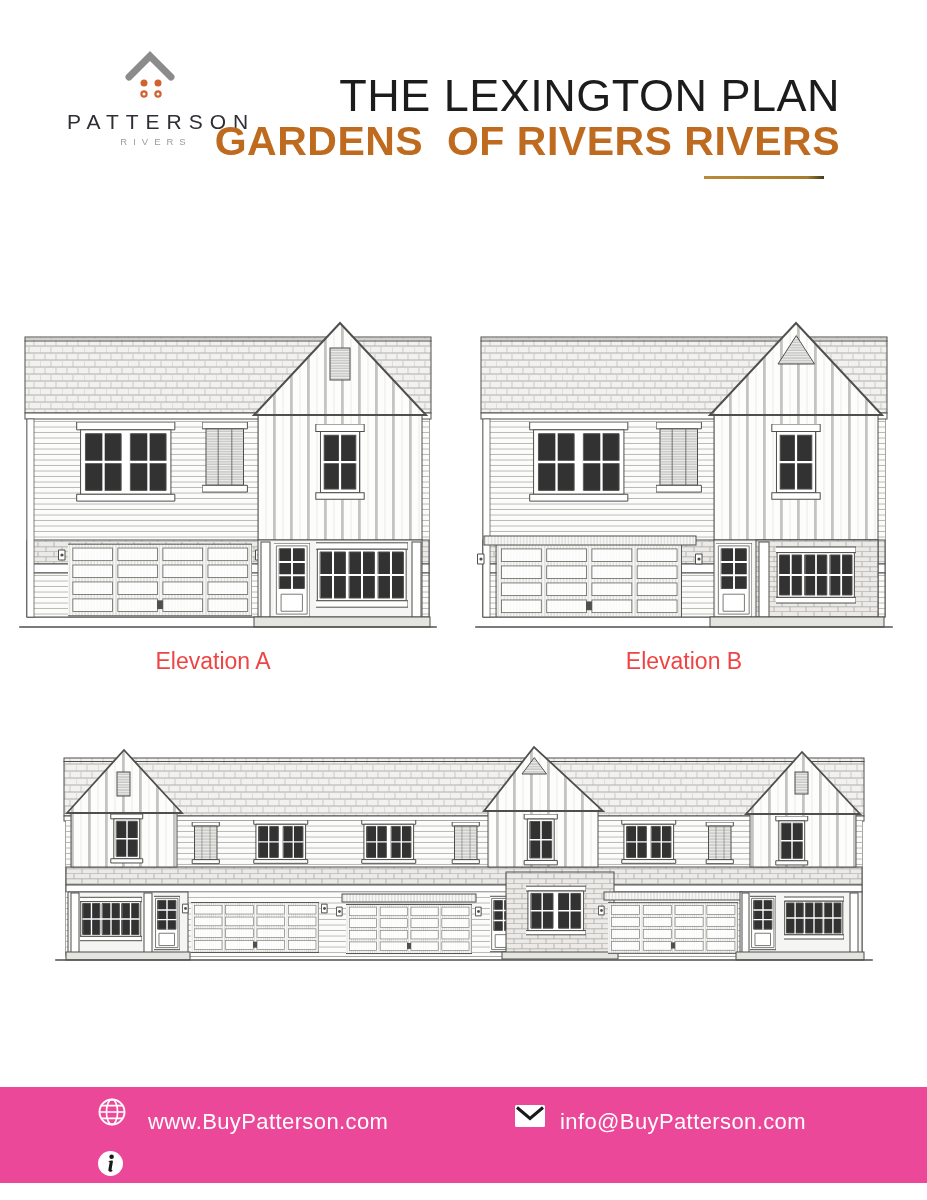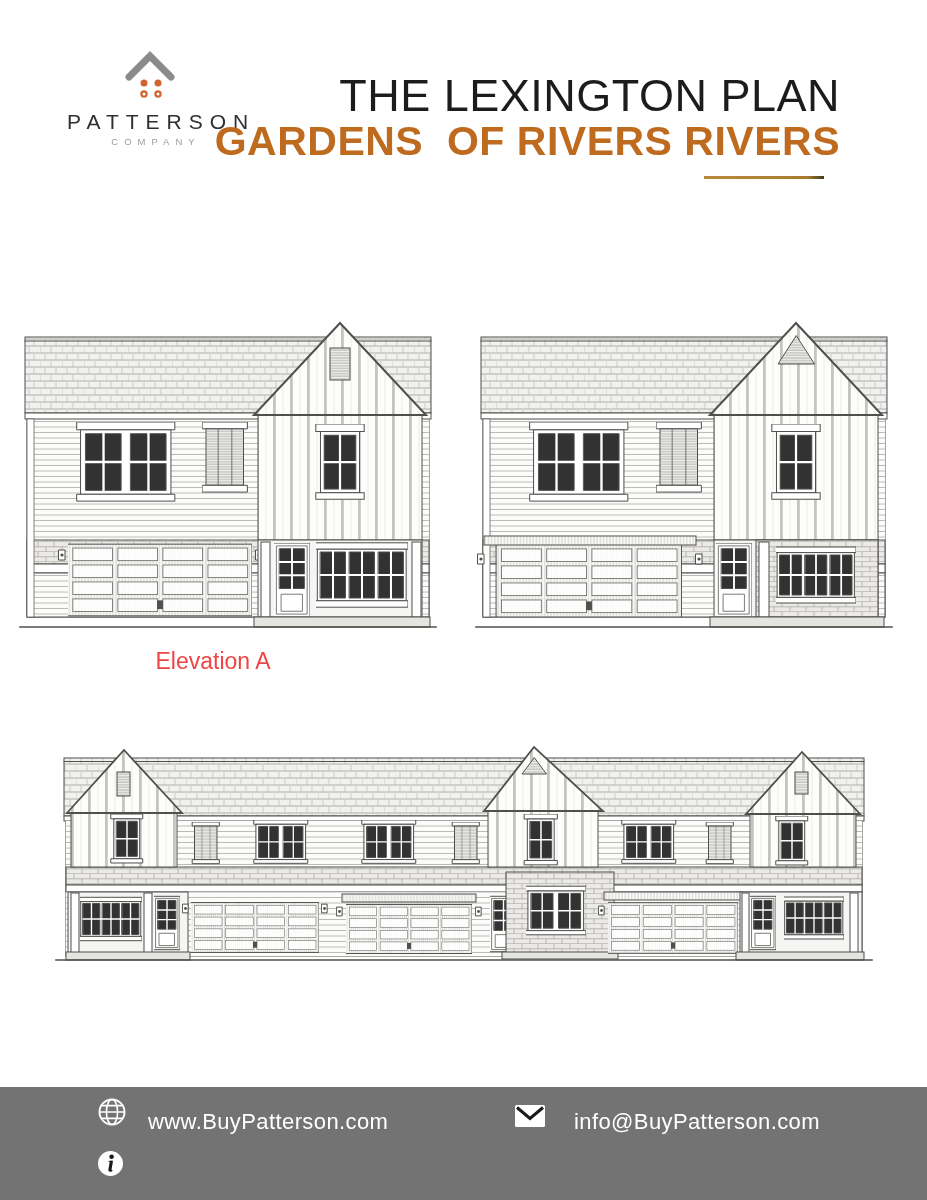--- a/index.html
+++ b/index.html
@@ -24,27 +24,27 @@
 
   
   .elev-a{position:absolute;left:18px;top:312px;}
   .elev-b{position:absolute;left:474px;top:312px;}
   .elev-row{position:absolute;left:54px;top:744px;}
   .elev-label{position:absolute;font-size:23px;color:#ef4444;width:190px;text-align:center;}
   .elev-label-a{left:118px;top:648px;}
   .elev-label-b{left:589px;top:648px;}
 
   
-  .footer{position:absolute;left:0;top:1087px;width:927px;height:113px;background:#737373;color:#ffffff;}
+  .footer{position:absolute;left:0;top:1087px;width:927px;height:96px;background:#ec4899;color:#ffffff;}
   .f-icon{position:absolute;}
   .f-text{position:absolute;font-size:22px;letter-spacing:0.4px;color:#ffffff;white-space:nowrap;}
   .f-web-icon{left:97px;top:10px;}
   .f-web-text{left:148px;top:22px;}
   .f-mail-icon{left:514px;top:16px;}
-  .f-mail-text{left:574px;top:22px;}
+  .f-mail-text{left:560px;top:22px;}
   .f-info-icon{left:97px;top:63px;}
   .f-info-text{left:148px;top:68px;font-size:18px;letter-spacing:0.3px;}
 
   svg{display:block;}
 </style>
 </head>
 <body>
 
 <svg width="0" height="0" style="position:absolute" aria-hidden="true">
   <defs>
@@ -153,21 +153,21 @@
 
   <div class="brand">
     <svg class="brand-mark" viewBox="0 0 56 56">
       <path d="M7 29 L28 8 L49 29" fill="none" stroke="#8b8b8b" stroke-width="7" stroke-linecap="round" stroke-linejoin="miter"></path>
       <circle cx="22" cy="35" r="3.5" fill="#d0632e"></circle>
       <circle cx="36" cy="35" r="3.5" fill="#d0632e"></circle>
       <circle cx="22" cy="46" r="2.6" fill="#ffffff" stroke="#d0632e" stroke-width="2.2"></circle>
       <circle cx="36" cy="46" r="2.6" fill="#ffffff" stroke="#d0632e" stroke-width="2.2"></circle>
     </svg>
     <div class="brand-name">PATTERSON</div>
-    <div class="brand-sub">COMPANY</div>
+    <div class="brand-sub">RIVERS</div>
   </div>
 
   <div class="titleblock">
     <div class="title-main">THE LEXINGTON PLAN</div>
     <div class="title-sub">GARDENS  OF RIVERS RIVERS</div>
     <span class="title-rule"></span>
   </div>
 
   <svg class="elev-a" width="420" height="330" viewBox="0 0 420 330">
     <g stroke-linecap="square">
@@ -233,20 +233,21 @@
       <rect x="282" y="228" width="122" height="77" fill="url(#pat-brick)" stroke="#4f4f4c"></rect>
       <rect x="285" y="230" width="10" height="75" fill="#ffffff" stroke="#4f4f4c"></rect>
       <use href="#door" x="242" y="231" width="36" height="74"></use>
       <use href="#bigwin" x="302" y="233" width="80" height="60"></use>
       <rect x="236" y="305" width="174" height="10" fill="#e4e4e1" stroke="#4f4f4c"></rect>
       <path d="M2 315 H418" stroke="#4f4f4c" stroke-width="1.6" fill="none"></path>
     </g>
   </svg>
 
   <div class="elev-label elev-label-a">Elevation A</div>
+  <div class="elev-label elev-label-b">Elevation B</div>
 
   <svg class="elev-row" width="820" height="222" viewBox="0 0 820 222">
     <g stroke-linecap="square">
 
       <rect x="12" y="72" width="796" height="140" fill="#fdfdfc" stroke="#4f4f4c"></rect>
       <rect x="10" y="14" width="800" height="58" fill="url(#pat-shingle)" stroke="#4f4f4c"></rect>
       <path d="M10 17.5 H810" stroke="#4f4f4c" stroke-width="1" fill="none"></path>
       <rect x="10" y="72" width="800" height="5" fill="#ffffff" stroke="#4f4f4c"></rect>
       <rect x="12" y="77" width="796" height="46" fill="url(#pat-lap)" stroke="none"></rect>
       <rect x="12" y="123" width="796" height="18" fill="url(#pat-brick)" stroke="#4f4f4c"></rect>

